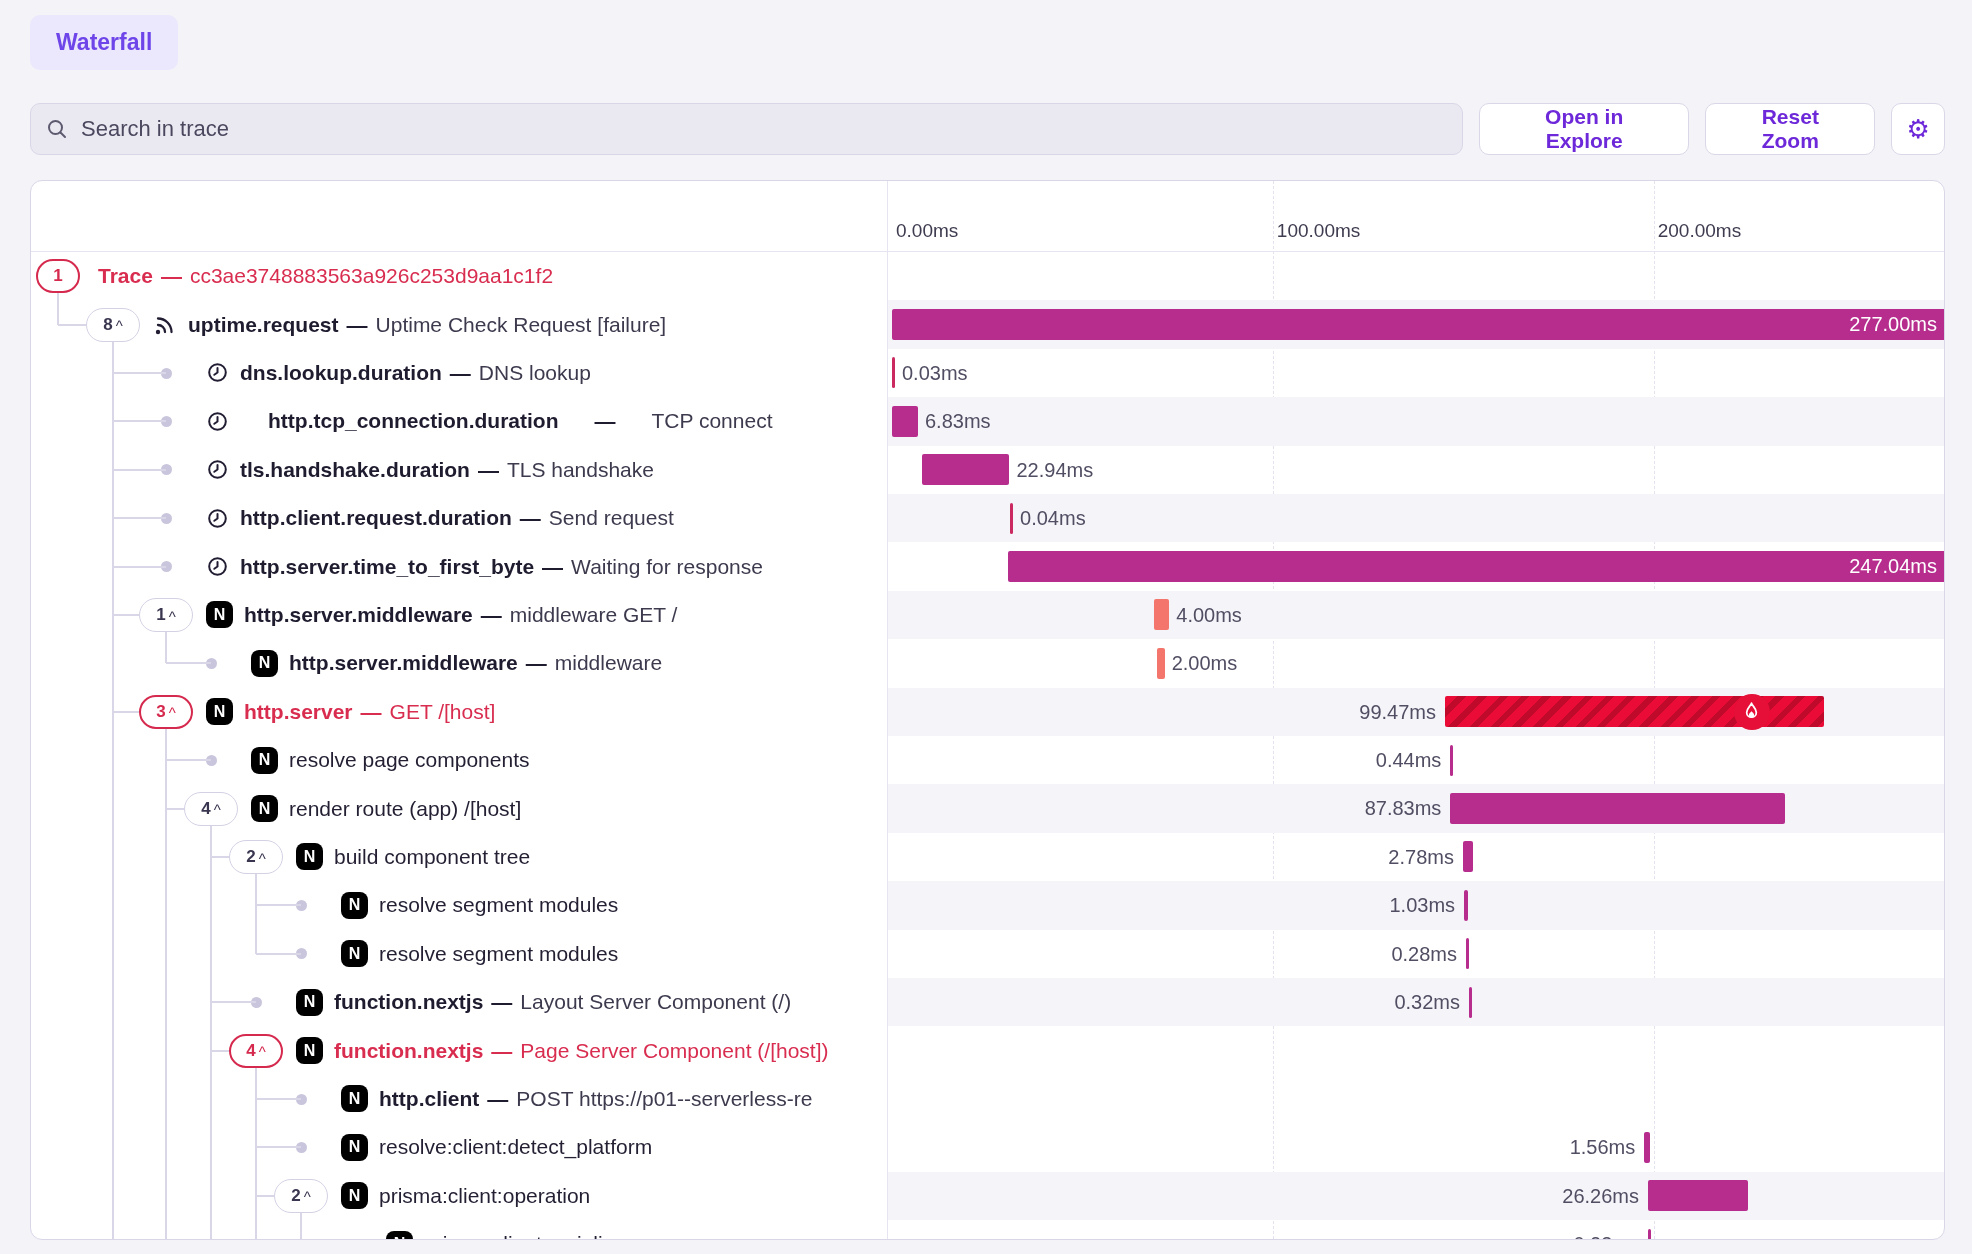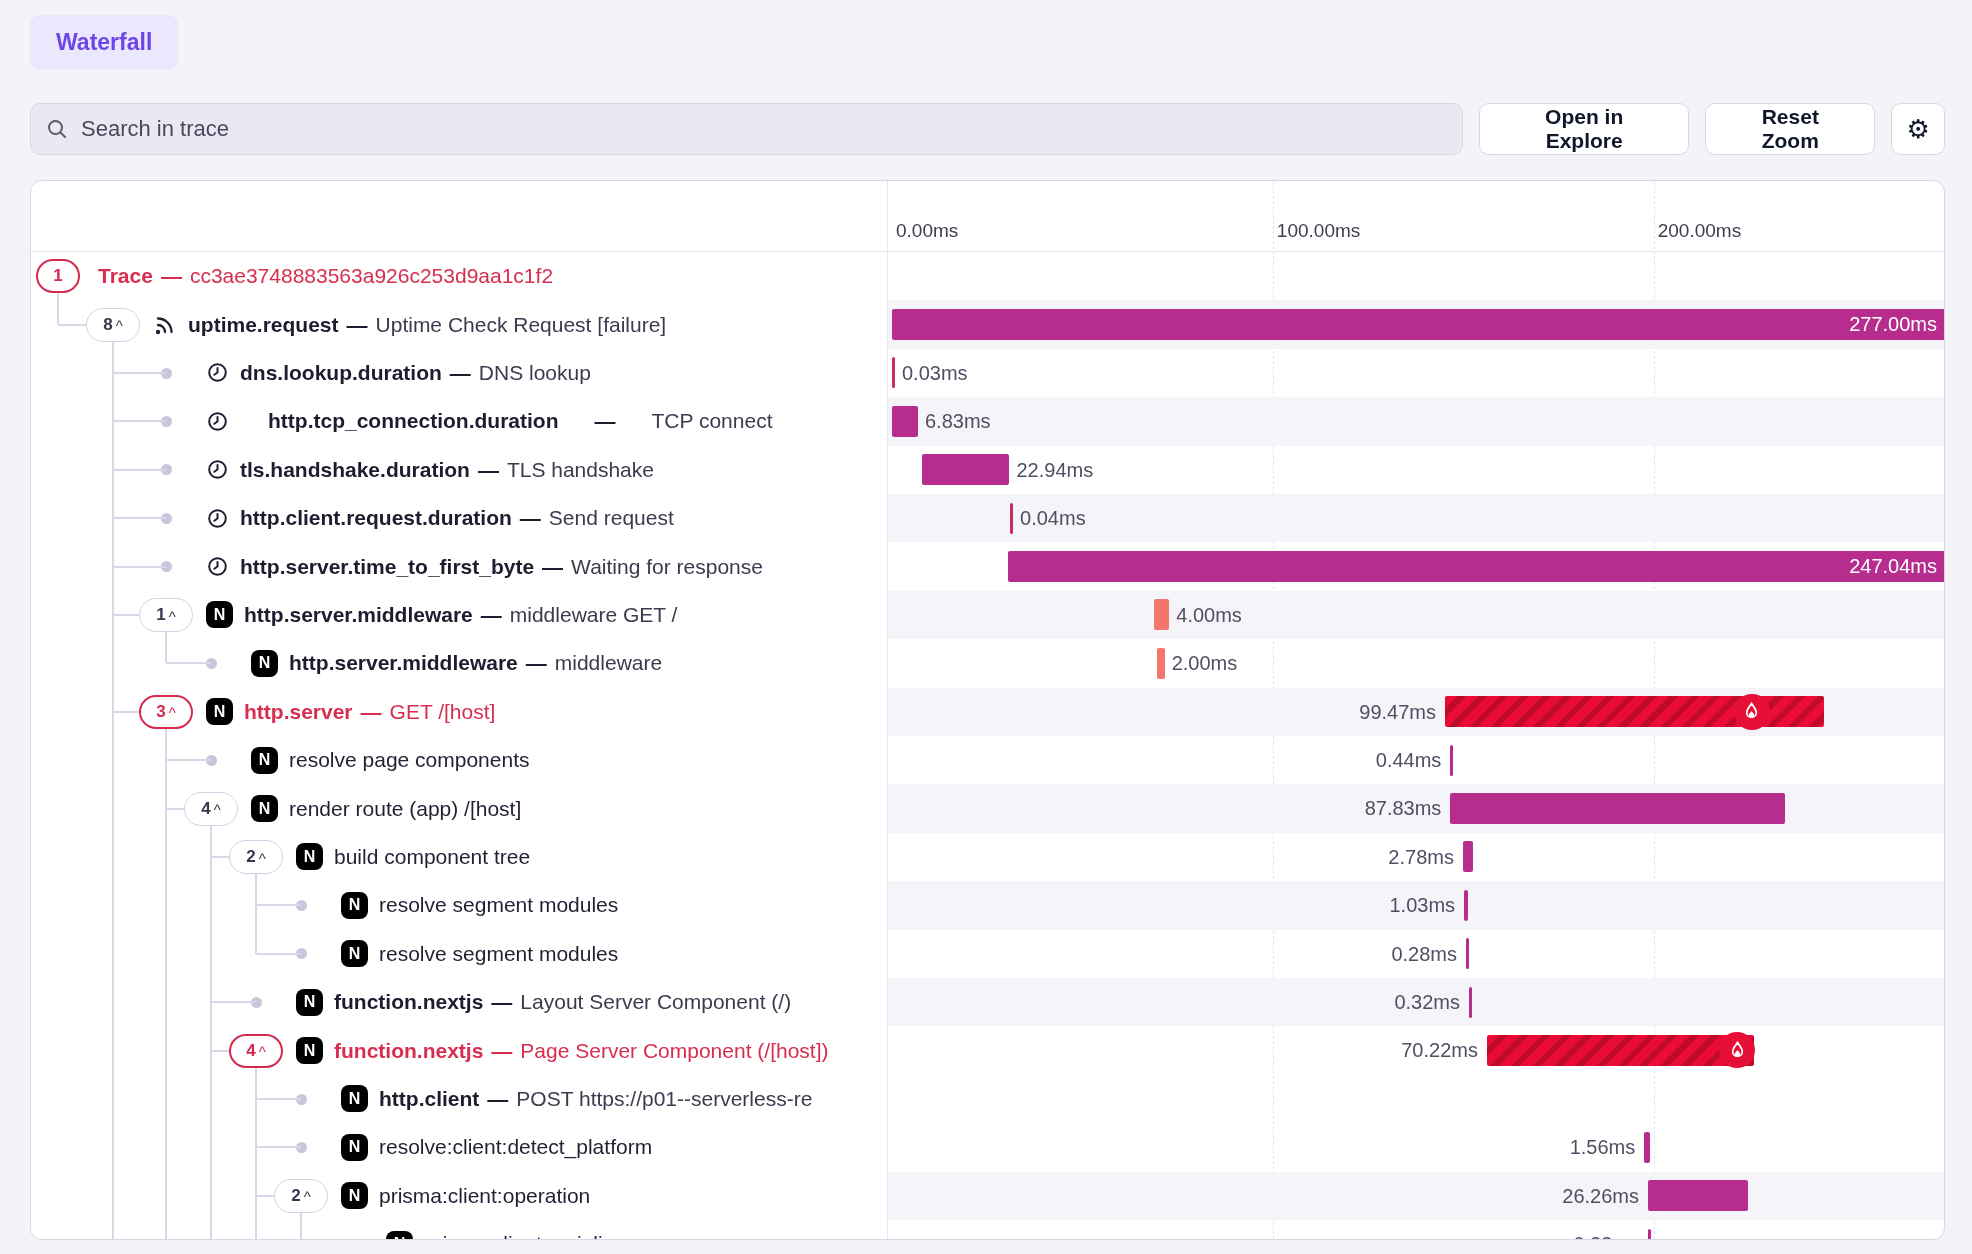--- a/index.html
+++ b/index.html
@@ -2,21 +2,21 @@
 <html><head>
 <meta charset="utf-8">
 <style>
   html,body{margin:0;padding:0;}
   body{width:1972px;height:1254px;background:#f4f3f8;font-family:"Liberation Sans",sans-serif;overflow:hidden;position:relative;}
   .tab{position:absolute;left:30px;top:15px;height:55px;padding:0 26px;background:#ebe7fc;border-radius:10px;display:flex;align-items:center;font-size:23px;font-weight:700;color:#6d45e9;}
   .toolbar{position:absolute;left:30px;top:103px;right:27px;height:52px;display:flex;}
   .search{width:1438px;height:52px;box-sizing:border-box;background:#eae9f2;border:1px solid #d9d7e7;border-radius:10px;display:flex;align-items:center;padding:0 14px;}
   .search input{border:none;background:transparent;outline:none;font-size:22px;color:#3e3b52;width:100%;font-family:"Liberation Sans",sans-serif;margin-left:10px;}
   .search input::placeholder{color:#4a475e;opacity:1;}
-  .btn{height:52px;box-sizing:border-box;background:#fff;border:1px solid #dad7e8;border-radius:10px;display:flex;align-items:center;justify-content:center;font-size:21px;font-weight:700;color:#0f172a;padding:0 24px;margin-left:16px;}
+  .btn{height:52px;box-sizing:border-box;background:#fff;border:1px solid #dad7e8;border-radius:10px;display:flex;align-items:center;justify-content:center;font-size:21px;font-weight:700;color:#6d28d9;padding:0 24px;margin-left:16px;}
   .btn.icon-btn{width:54px;padding:0;font-size:26px;font-weight:400;}
   .spacer{flex:1;}
   .panel{position:absolute;left:30px;top:180px;width:1915px;height:1060px;box-sizing:border-box;background:#fff;border:1.5px solid #d9d6e8;border-radius:12px;overflow:hidden;display:flex;}
   .col-left{width:856px;height:100%;position:relative;flex:none;}
   .col-right{width:1059px;height:100%;position:relative;flex:none;border-left:1px solid #e6e4f0;}
   .hd{height:71px;box-sizing:border-box;border-bottom:1px solid #e6e4f0;position:relative;}
   .rows{position:relative;height:989px;overflow:hidden;}
   .tick{position:absolute;bottom:9px;font-size:19px;color:#3f3c50;}
   .gridline{position:absolute;top:0;bottom:0;width:0;border-left:1px dashed #e4e2ee;}
   .trow{position:absolute;left:0;right:0;height:48.4px;display:flex;align-items:center;white-space:nowrap;overflow:hidden;}
@@ -331,30 +331,20 @@
           <div class="blabel" style="right: 491.939px;">1.03ms</div>
         </div>
         <div class="wrow" style="top: 677.6px;">
           <div class="bar b-magenta" style="left: 577.966px; width: 3px;"></div>
           <div class="blabel" style="right: 490.034px;">0.28ms</div>
         </div>
         <div class="wrow alt" style="top: 726px;">
           <div class="bar b-magenta" style="left: 581.013px; width: 3px;"></div>
           <div class="blabel" style="right: 486.987px;">0.32ms</div>
         </div>
-        <div class="wrow" style="top: 774.4px;">
-          <div class="bar b-err" style="left: 598.913px; width: 267.444px;"></div>
-          <div class="blabel" style="right: 469.087px;">70.22ms</div>
-          <div class="flame" style="left: 831.358px;">
-            <svg width="21" height="21" viewBox="0 0 24 24">
-              <path d="M12 2.5C13.2 6 17.5 8.6 17.5 13a5.5 5.5 0 0 1-11 0C6.5 8.6 10.8 6 12 2.5Z" fill="none" stroke="#fff" stroke-width="2" stroke-linejoin="round"></path>
-              <path d="M12 19a3 3 0 0 0 3-3c0-1.7-1.6-2.9-3-4.4-1.4 1.5-3 2.7-3 4.4a3 3 0 0 0 3 3Z" fill="#fff"></path>
-            </svg>
-          </div>
-        </div>
         <div class="wrow" style="top: 871.2px;">
           <div class="bar b-magenta" style="left: 756.211px; width: 5.94152px;"></div>
           <div class="blabel" style="right: 311.789px;">1.56ms</div>
         </div>
         <div class="wrow alt" style="top: 919.6px;">
           <div class="bar b-magenta" style="left: 760.02px; width: 100.016px;"></div>
           <div class="blabel" style="right: 307.98px;">26.26ms</div>
         </div>
         <div class="wrow" style="top: 968px;">
           <div class="bar b-magenta" style="left: 760.02px; width: 3px;"></div>

